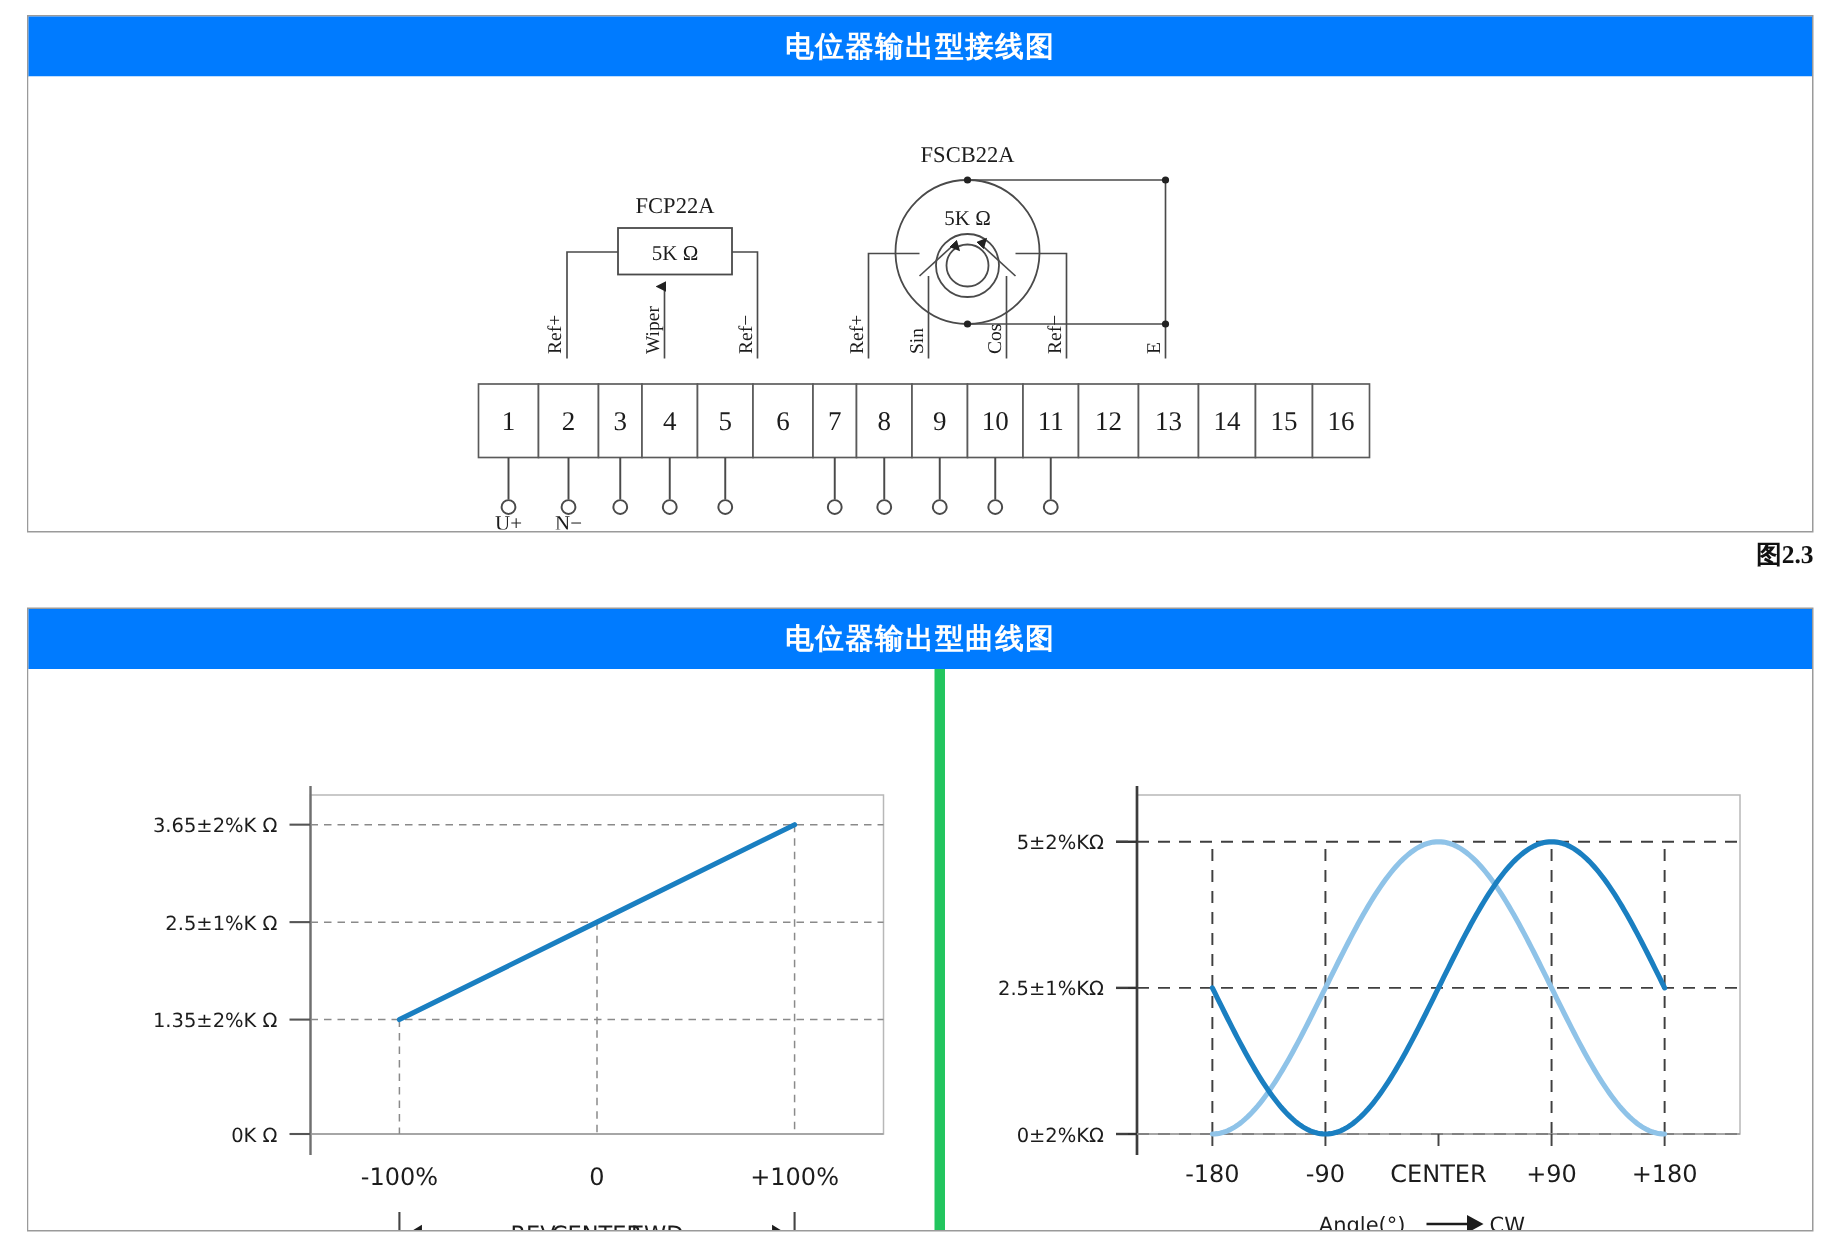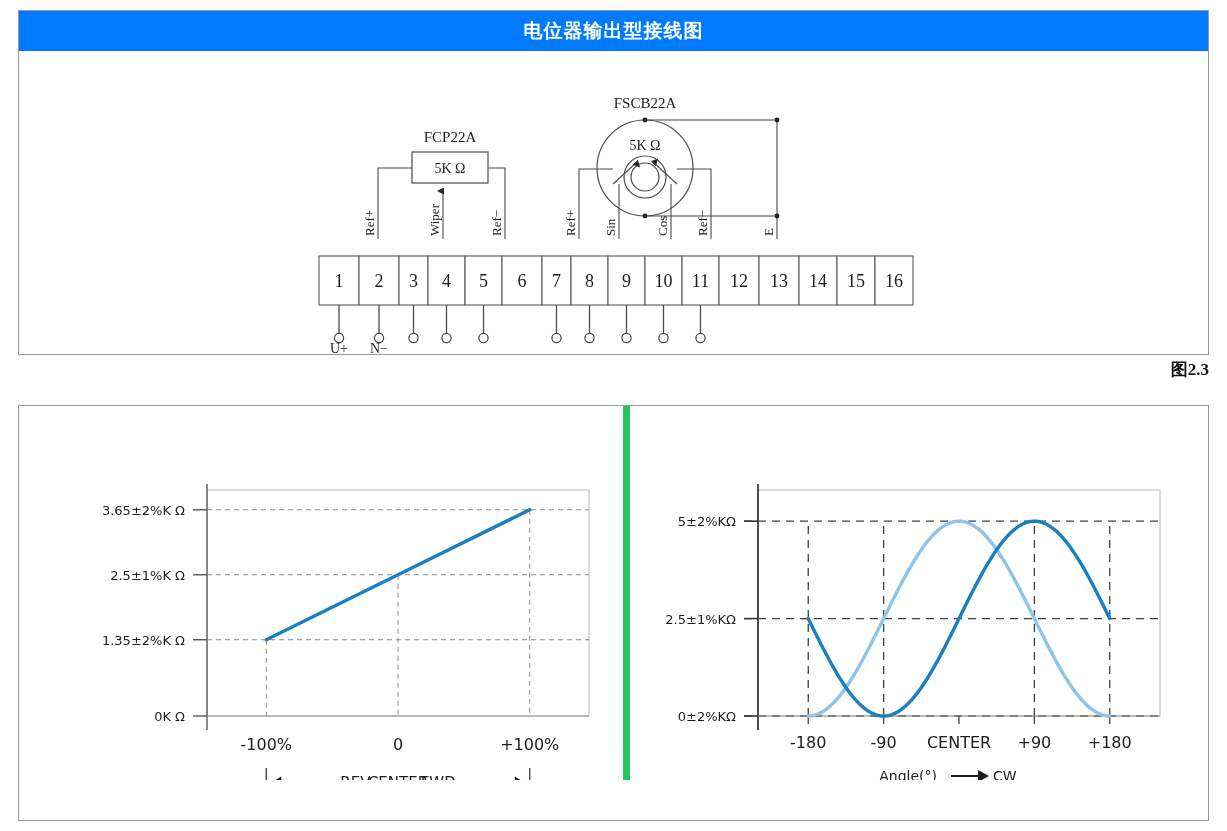--- a/index.html
+++ b/index.html
@@ -169,20 +169,21 @@
             <text x="360" y="302" font-family="'Liberation Serif',serif" font-size="14" fill="#1c1c1c" text-anchor="middle">N−</text>
           </g>
       </svg>
 
     </div>
   </div>
 
   <div class="fig-label">图2.3</div>
 
   <div class="panel" id="panel-curves">
+    <div class="panel-head">电位器输出型曲线图</div>
     <div class="panel-body">
 
       <div class="curve-cell" id="curve-left">
         <svg class="curve-svg" id="chart-left-svg" width="612" height="374" viewBox="0 0 612 374">
             <rect x="188" y="84" width="382" height="226" fill="none" stroke="#b8b8b8" stroke-width="1"></rect>
             <line x1="188" y1="78" x2="188" y2="324" stroke="#6f6f6f" stroke-width="1.6"></line>
             <line x1="174" y1="103.775" x2="188" y2="103.775" stroke="#555" stroke-width="1.4"></line>
             <text x="166" y="108.775" font-family="'DejaVu Sans','Liberation Sans',sans-serif" font-size="13" fill="#1c1c1c" text-anchor="end">3.65±2%K Ω</text>
             <line x1="188" y1="103.775" x2="570" y2="103.775" stroke="#8a8a8a" stroke-width="1" stroke-dasharray="5,4"></line>
             <line x1="174" y1="168.75" x2="188" y2="168.75" stroke="#555" stroke-width="1.4"></line>

